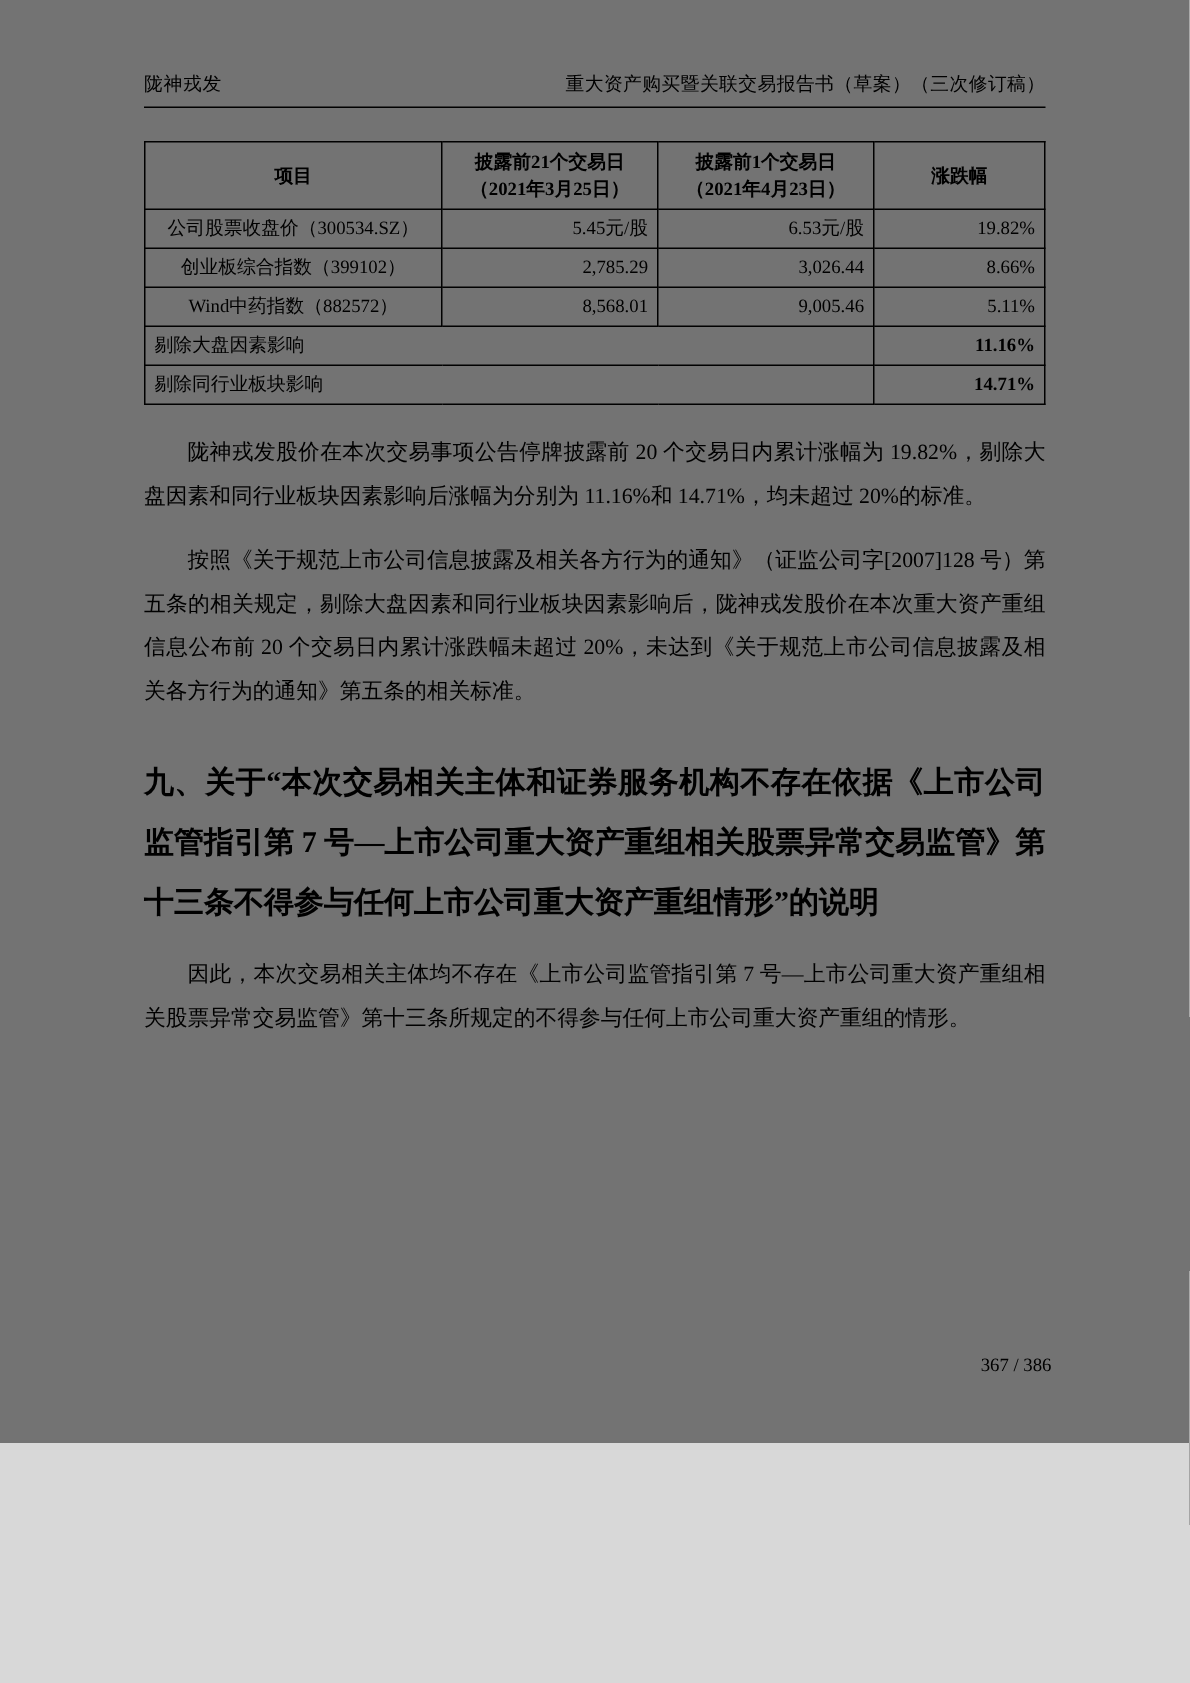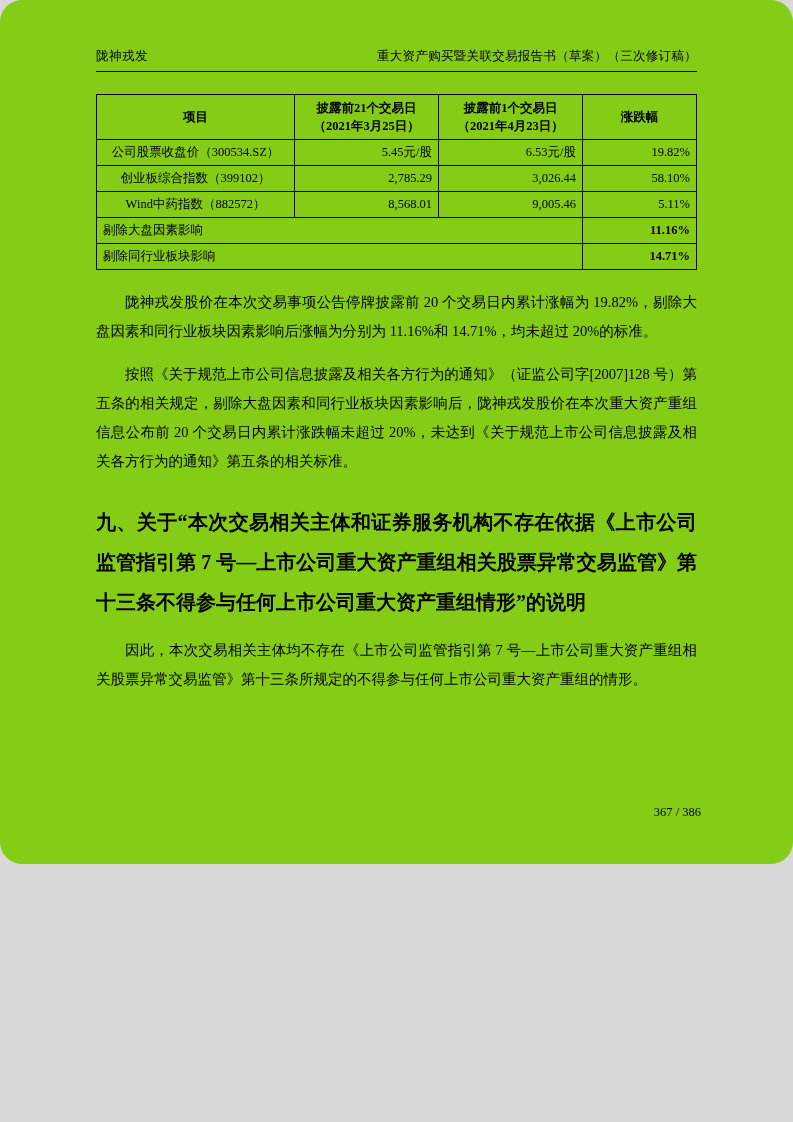--- a/index.html
+++ b/index.html
@@ -5,28 +5,27 @@
   html, body {
     margin: 0;
     padding: 0;
     background: #d8d8d8;
   }
   body {
     font-family: "Liberation Serif", "DejaVu Serif", serif;
   }
   .page {
     width: 793px;
-    height: 864px;
-    background: #84cc16;
+    height: 962px;
+    background: #737373;
     position: relative;
     box-sizing: border-box;
     padding: 48px 96px 40px 96px;
     margin: 0 auto;
     overflow: hidden;
-    border-radius: 22px;
   }
   .header {
     display: flex;
     justify-content: space-between;
     align-items: flex-end;
     font-size: 12.5px;
     color: #000;
     padding-bottom: 6px;
     border-bottom: 1px solid #000;
     margin-bottom: 22px;
@@ -126,21 +125,21 @@
       <tr>
         <td class="label">公司股票收盘价（300534.SZ）</td>
         <td class="num">5.45元/股</td>
         <td class="num">6.53元/股</td>
         <td class="pct">19.82%</td>
       </tr>
       <tr>
         <td class="label">创业板综合指数（399102）</td>
         <td class="num">2,785.29</td>
         <td class="num">3,026.44</td>
-        <td class="pct">58.10%</td>
+        <td class="pct">8.66%</td>
       </tr>
       <tr>
         <td class="label">Wind中药指数（882572）</td>
         <td class="num">8,568.01</td>
         <td class="num">9,005.46</td>
         <td class="pct">5.11%</td>
       </tr>
       <tr>
         <td class="merged" colspan="3">剔除大盘因素影响</td>
         <td class="pct pct-bold">11.16%</td>

